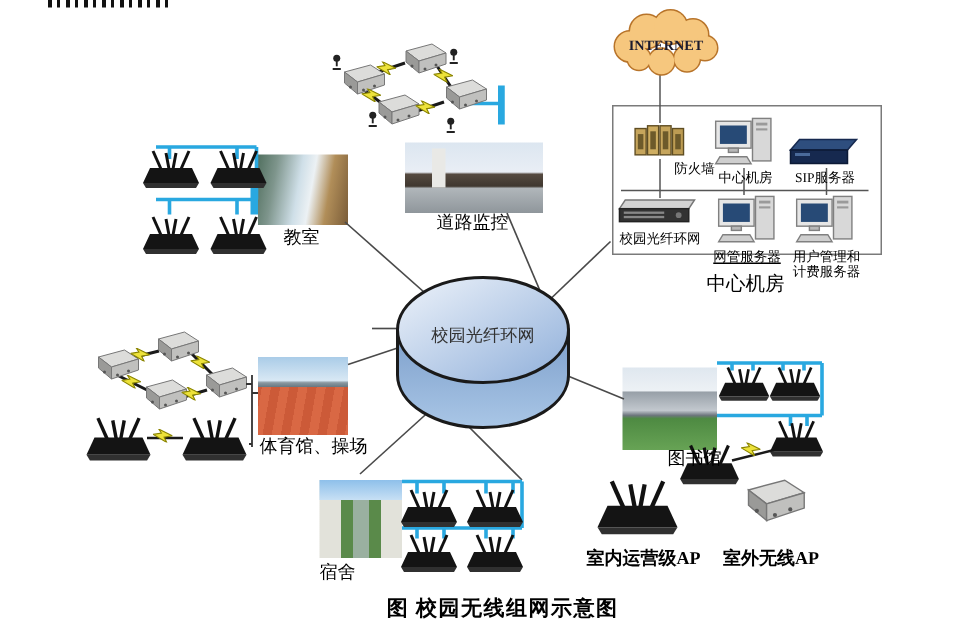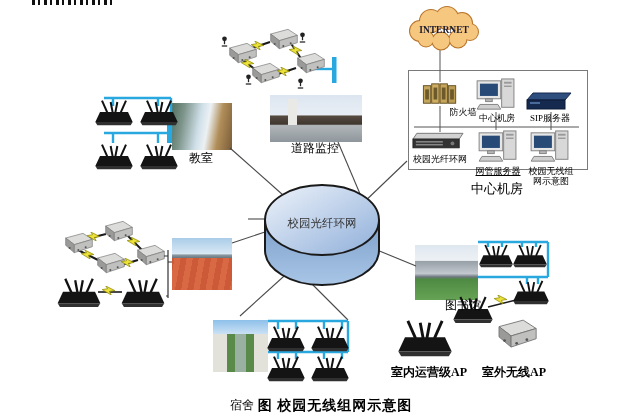--- a/index.html
+++ b/index.html
@@ -257,28 +257,29 @@
     </g>
 
     <g>
       <use href="#apIndoor" x="396" y="320" width="58" height="40"></use>
       <use href="#apOutdoor" x="486" y="318" width="52" height="34"></use>
     </g>
   </svg>
 
   <span class="lbl" style="left:171px;top:152px;width:60px;">教室</span>
   <span class="lbl" style="left:279px;top:142px;width:72px;">道路监控</span>
-  <span class="lbl" style="left:212px;top:375px;width:60px;margin-top:24px;">宿舍</span>
+  <span class="lbl" style="left:162px;top:291px;width:94px;">体育馆、操场</span>
+  <span class="lbl" style="left:195px;top:375px;width:60px;">宿舍</span>
   <span class="lbl" style="left:427px;top:299px;width:72px;">图书馆</span>
 
   <span class="lbl" style="left:447px;top:182px;width:100px;font-size:13px;">中心机房</span>
   <span class="lbl lbl-s" style="left:408px;top:107px;width:64px;margin-left:23px;">防火墙</span>
   <span class="lbl lbl-s" style="left:465px;top:113px;width:64px;">中心机房</span>
   <span class="lbl lbl-s" style="left:518px;top:113px;width:64px;">SIP服务器</span>
   <span class="lbl lbl-s" style="left:402px;top:154px;width:76px;">校园光纤环网</span>
   <span class="lbl lbl-s" style="left:466px;top:166px;width:64px;text-decoration:underline;">网管服务器</span>
-  <span class="lbl lbl-s" style="left:527px;top:166px;width:48px;">校园无线组网示意图</span>
+  <span class="lbl lbl-s" style="left:527px;top:166px;width:48px;">用户管理和计费服务器</span>
 
   <span class="lbl" style="left:384px;top:366px;width:90px;font-weight:600;">室内运营级AP</span>
   <span class="lbl" style="left:469px;top:366px;width:90px;font-weight:600;">室外无线AP</span>
 
   <div class="caption">图 校园无线组网示意图</div>
 </div>
 
 </body></html>

